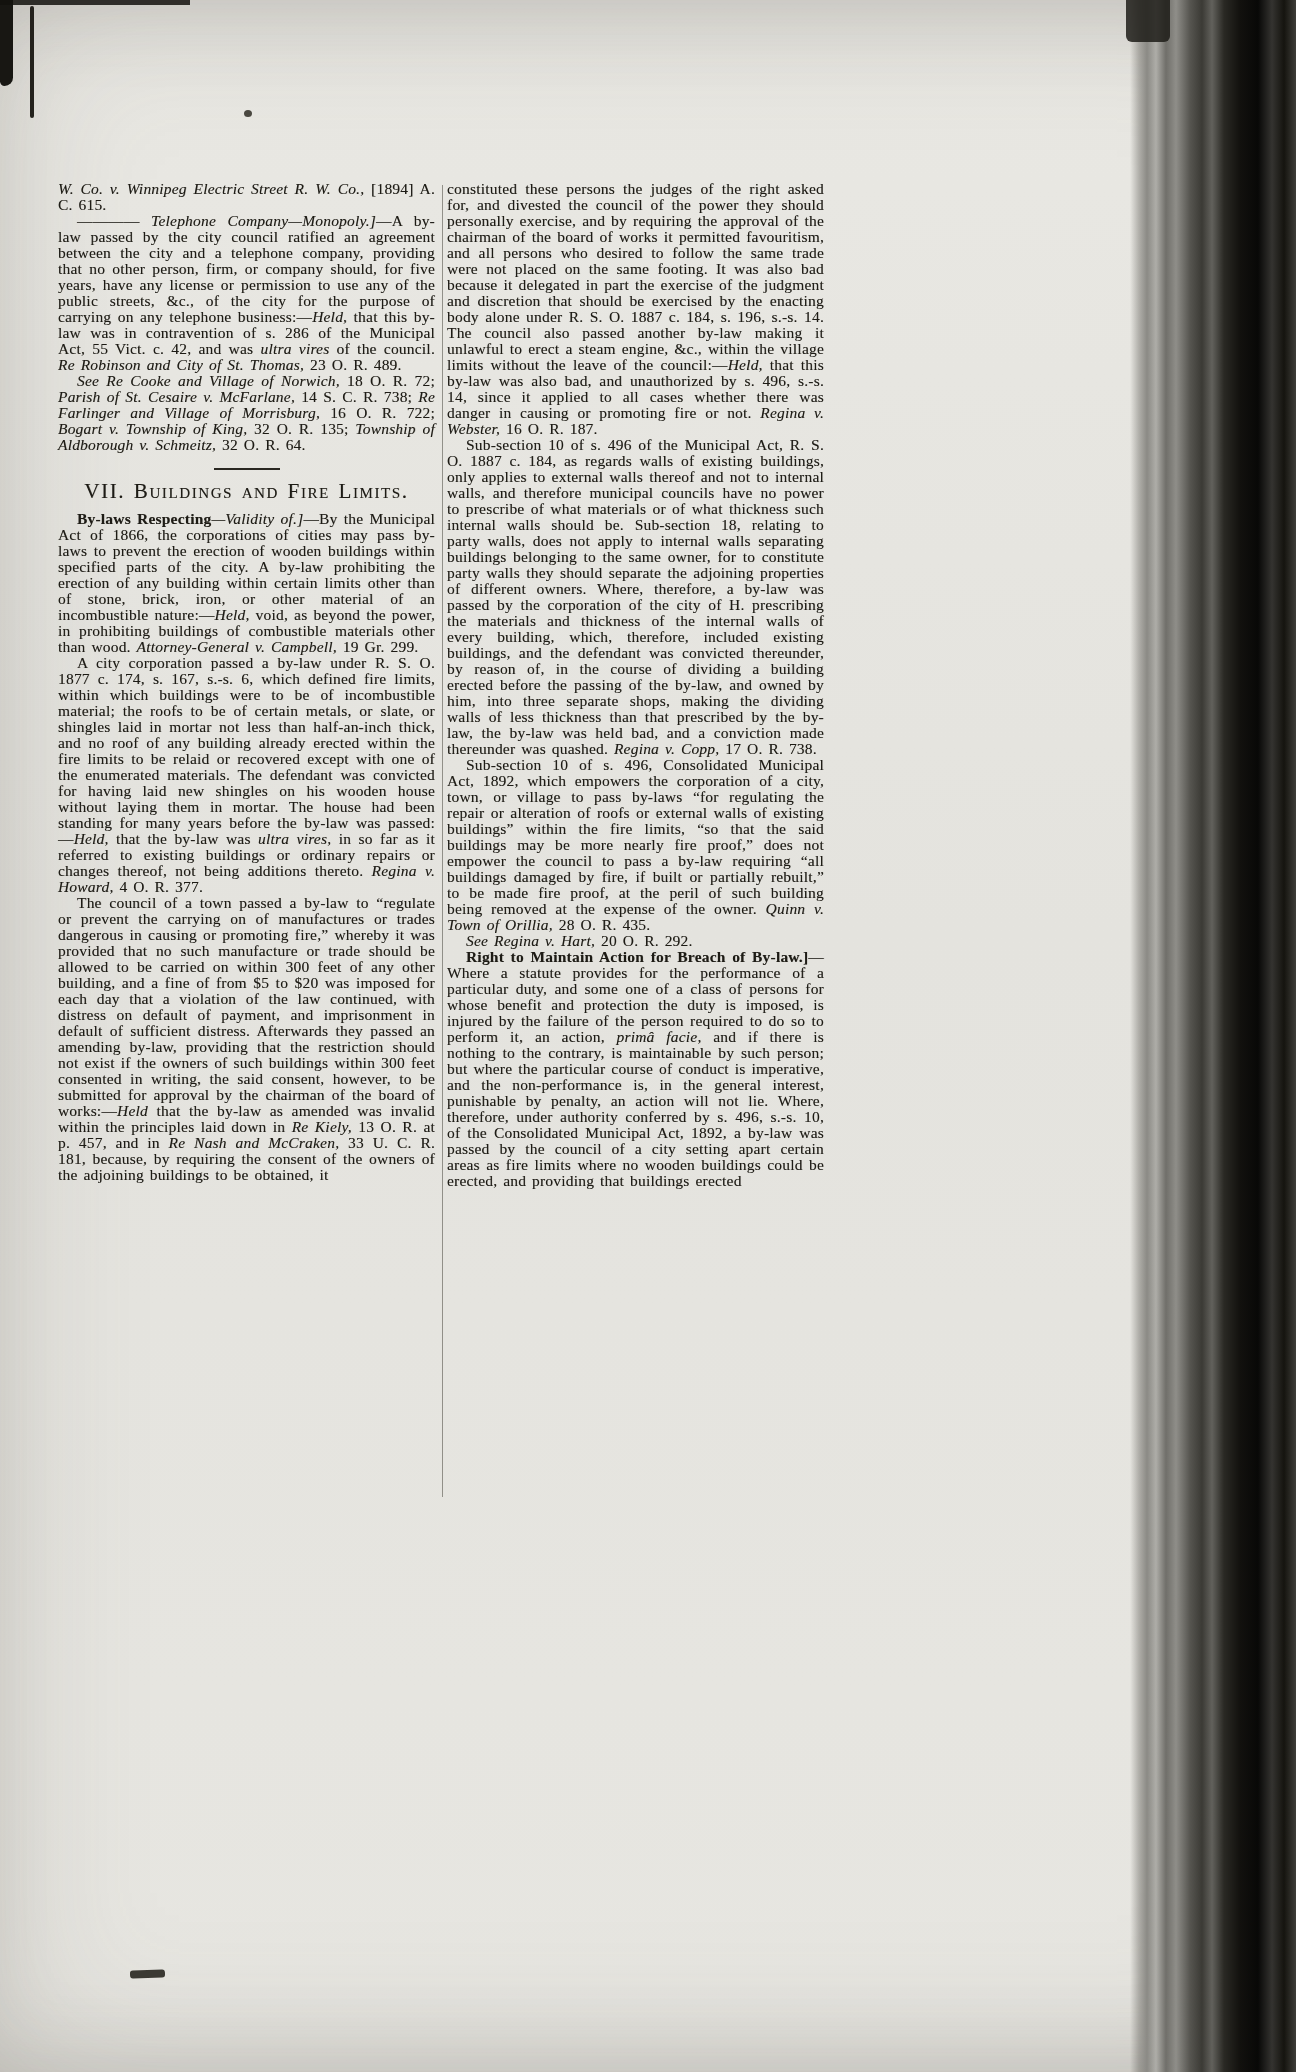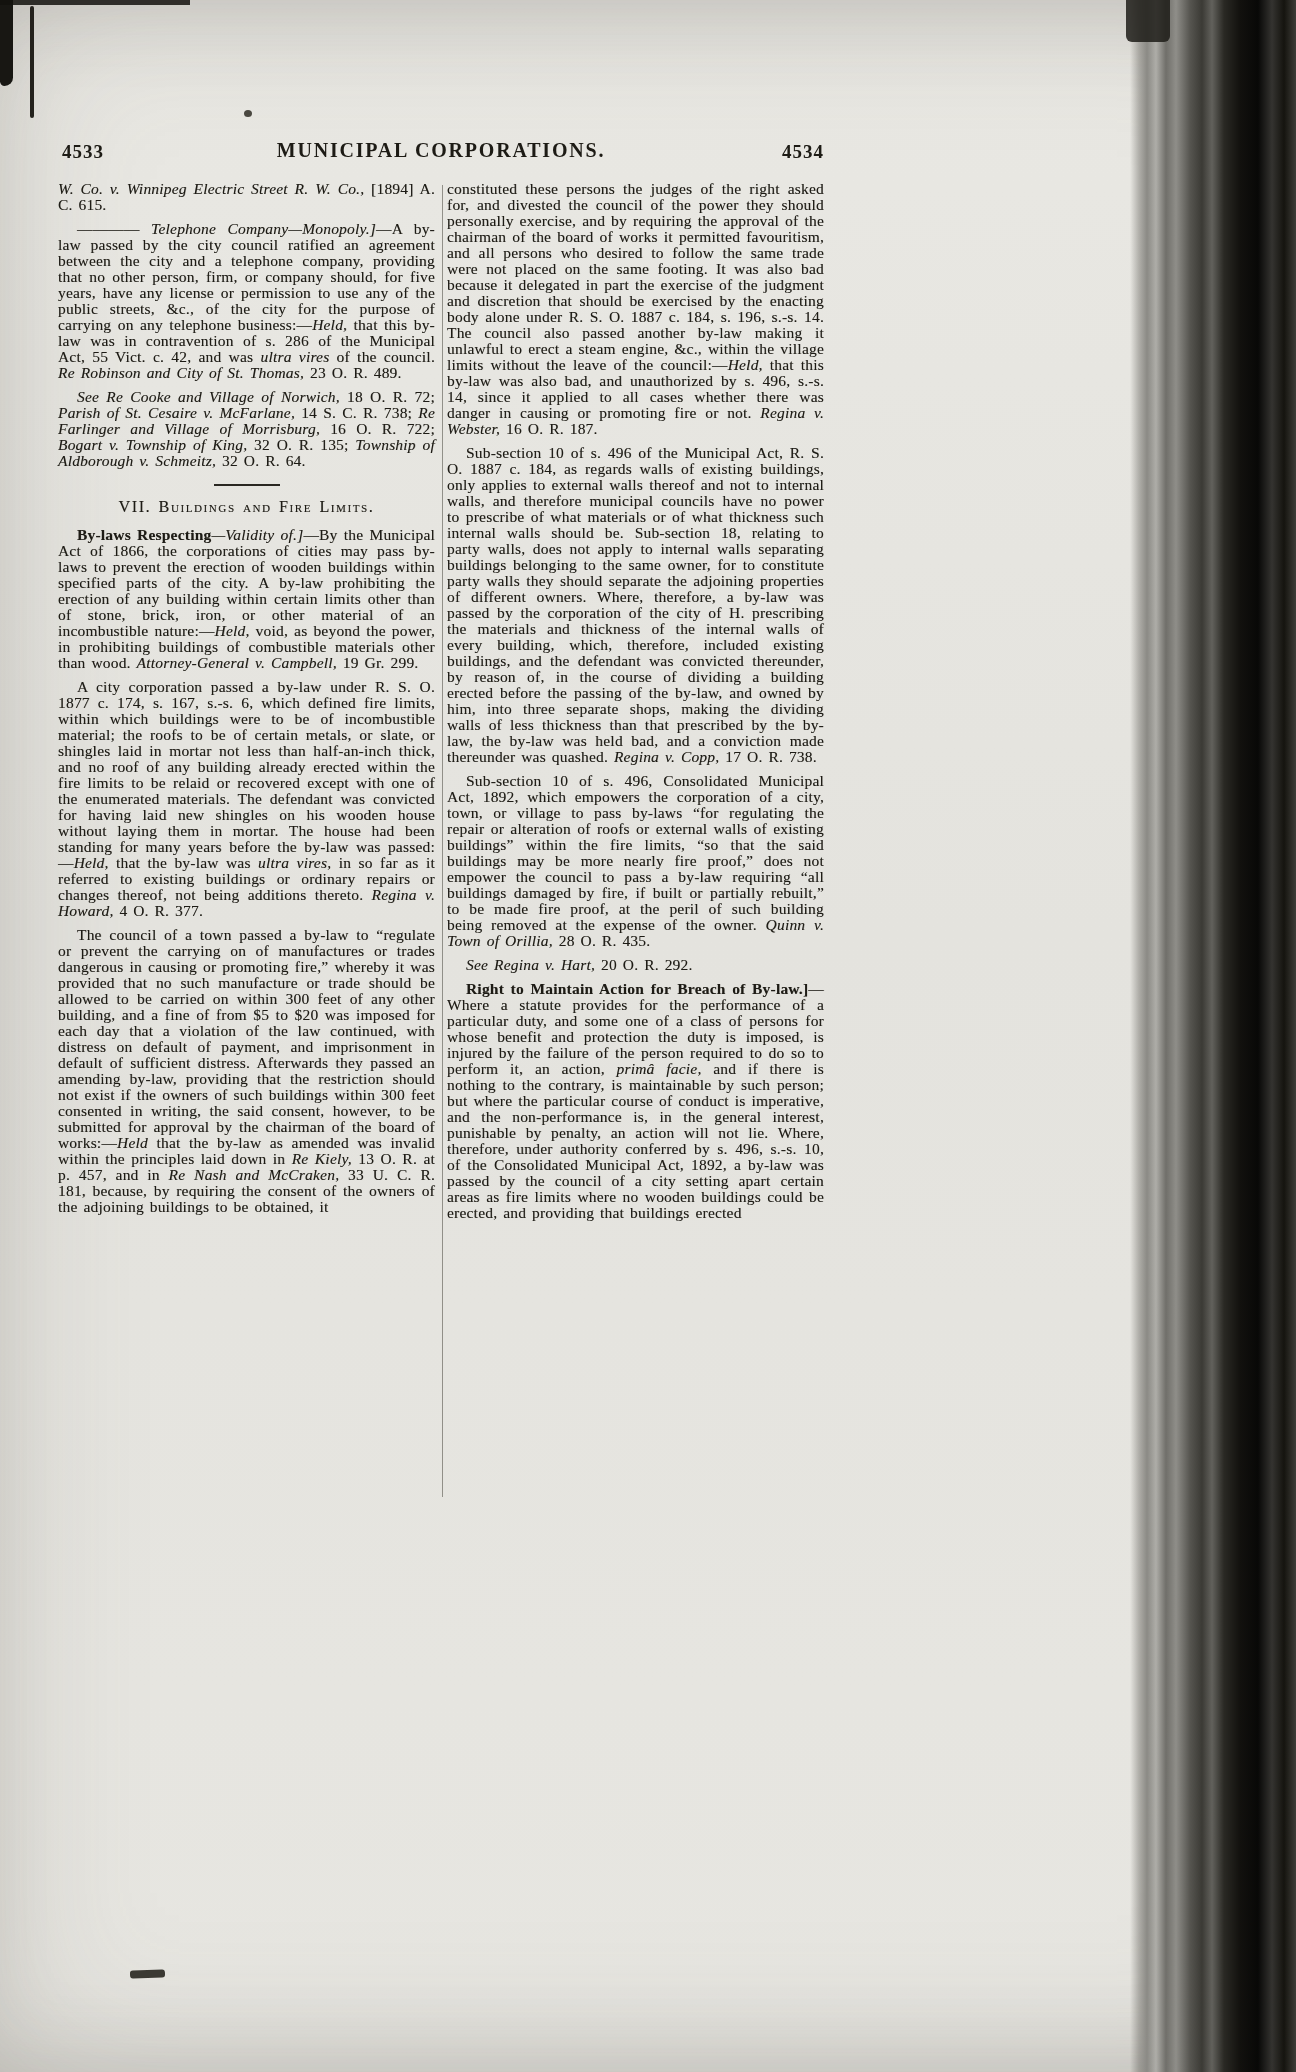--- a/index.html
+++ b/index.html
@@ -25,28 +25,28 @@
   .columns{position:absolute;top:181px;left:58px;width:766px;display:flex;justify-content:space-between;}
   .col{
     width:377px;
     font-size:15.4px;line-height:16px;
     text-align:justify;
     letter-spacing:.25px;word-spacing:1.8px;
     text-shadow:.3px .25px 0 rgba(26,23,17,.38);
   }
   .col-divider{position:absolute;top:4px;left:384px;width:1px;height:1312px;background:#59564e;opacity:.6;}
   .para{margin:0;}
-  .para + .para{margin-top:8px;}
+  .para + .para{margin-top:0;}
   .indent{text-indent:19px;}
   .seg-i{font-style:italic;}
   .seg-b{font-weight:bold;}
   .section-rule{width:66px;height:2px;background:#2a2822;margin:15px auto 0;}
   .section-heading{
     margin:13px 0 12px;text-align:center;
-    font-variant:small-caps;font-size:16px;letter-spacing:1.6px;
+    font-variant:small-caps;font-size:21px;letter-spacing:1.6px;
   }
   
   .binding{
     position:absolute;top:0;right:0;width:166px;height:2072px;
     background:linear-gradient(90deg,
       rgba(60,58,52,0) 0px,
       rgba(60,58,52,.32) 9px,
       #8b8a85 17px,
       #aeada8 26px,
       #706f6a 36px,
@@ -66,25 +66,20 @@
   .top-streak{position:absolute;left:0;top:0;width:190px;height:5px;background:#13120e;opacity:.85;}
   .edge-line-tl{position:absolute;left:30px;top:6px;width:4px;height:112px;background:#24221d;border-radius:2px;}
   .speck-1{position:absolute;left:244px;top:110px;width:8px;height:7px;background:#4a4840;border-radius:50%;}
   .bottom-dash{position:absolute;left:130px;top:1970px;width:35px;height:8px;background:#3b3933;border-radius:3px;transform:rotate(-2deg);}
 </style>
 </head>
 <body>
 
 <div class="scan">
 
-  <div class="header">
-    <span class="pageno pageno-left">4533</span>
-    <span class="page-title">MUNICIPAL CORPORATIONS.</span>
-    <span class="pageno pageno-right">4534</span>
-  </div>
 
   <div class="columns">
     <div class="col" id="col-left">
         <p class="para"><span class="seg-i">W. Co. v. Winnipeg Electric Street R. W. Co.,</span><span class="seg-n"> [1894] A. C. 615.</span></p>
         <p class="para indent"><span class="seg-n">———— </span><span class="seg-i">Telephone Company—Monopoly.]</span><span class="seg-n">—A by-law passed by the city council ratified an agreement between the city and a telephone company, providing that no other person, firm, or company should, for five years, have any license or permission to use any of the public streets, &amp;c., of the city for the purpose of carrying on any telephone business:—</span><span class="seg-i">Held,</span><span class="seg-n"> that this by-law was in contravention of s. 286 of the Municipal Act, 55 Vict. c. 42, and was </span><span class="seg-i">ultra vires</span><span class="seg-n"> of the council. </span><span class="seg-i">Re Robinson and City of St. Thomas,</span><span class="seg-n"> 23 O. R. 489.</span></p>
         <p class="para indent"><span class="seg-i">See Re Cooke and Village of Norwich,</span><span class="seg-n"> 18 O. R. 72; </span><span class="seg-i">Parish of St. Cesaire v. McFarlane,</span><span class="seg-n"> 14 S. C. R. 738; </span><span class="seg-i">Re Farlinger and Village of Morrisburg,</span><span class="seg-n"> 16 O. R. 722; </span><span class="seg-i">Bogart v. Township of King,</span><span class="seg-n"> 32 O. R. 135; </span><span class="seg-i">Township of Aldborough v. Schmeitz,</span><span class="seg-n"> 32 O. R. 64.</span></p>
         <div class="section-rule"></div>
         <div class="section-heading"><span class="seg-n">VII. Buildings and Fire Limits.</span></div>
         <p class="para indent"><span class="seg-b">By-laws Respecting</span><span class="seg-i">—Validity of.]</span><span class="seg-n">—By the Municipal Act of 1866, the corporations of cities may pass by-laws to prevent the erection of wooden buildings within specified parts of the city. A by-law prohibiting the erection of any building within certain limits other than of stone, brick, iron, or other material of an incombustible nature:—</span><span class="seg-i">Held,</span><span class="seg-n"> void, as beyond the power, in prohibiting buildings of combustible materials other than wood. </span><span class="seg-i">Attorney-General v. Campbell,</span><span class="seg-n"> 19 Gr. 299.</span></p>
         <p class="para indent"><span class="seg-n">A city corporation passed a by-law under R. S. O. 1877 c. 174, s. 167, s.-s. 6, which defined fire limits, within which buildings were to be of incombustible material; the roofs to be of certain metals, or slate, or shingles laid in mortar not less than half-an-inch thick, and no roof of any building already erected within the fire limits to be relaid or recovered except with one of the enumerated materials. The defendant was convicted for having laid new shingles on his wooden house without laying them in mortar. The house had been standing for many years before the by-law was passed:—</span><span class="seg-i">Held,</span><span class="seg-n"> that the by-law was </span><span class="seg-i">ultra vires,</span><span class="seg-n"> in so far as it referred to existing buildings or ordinary repairs or changes thereof, not being additions thereto. </span><span class="seg-i">Regina v. Howard,</span><span class="seg-n"> 4 O. R. 377.</span></p>

